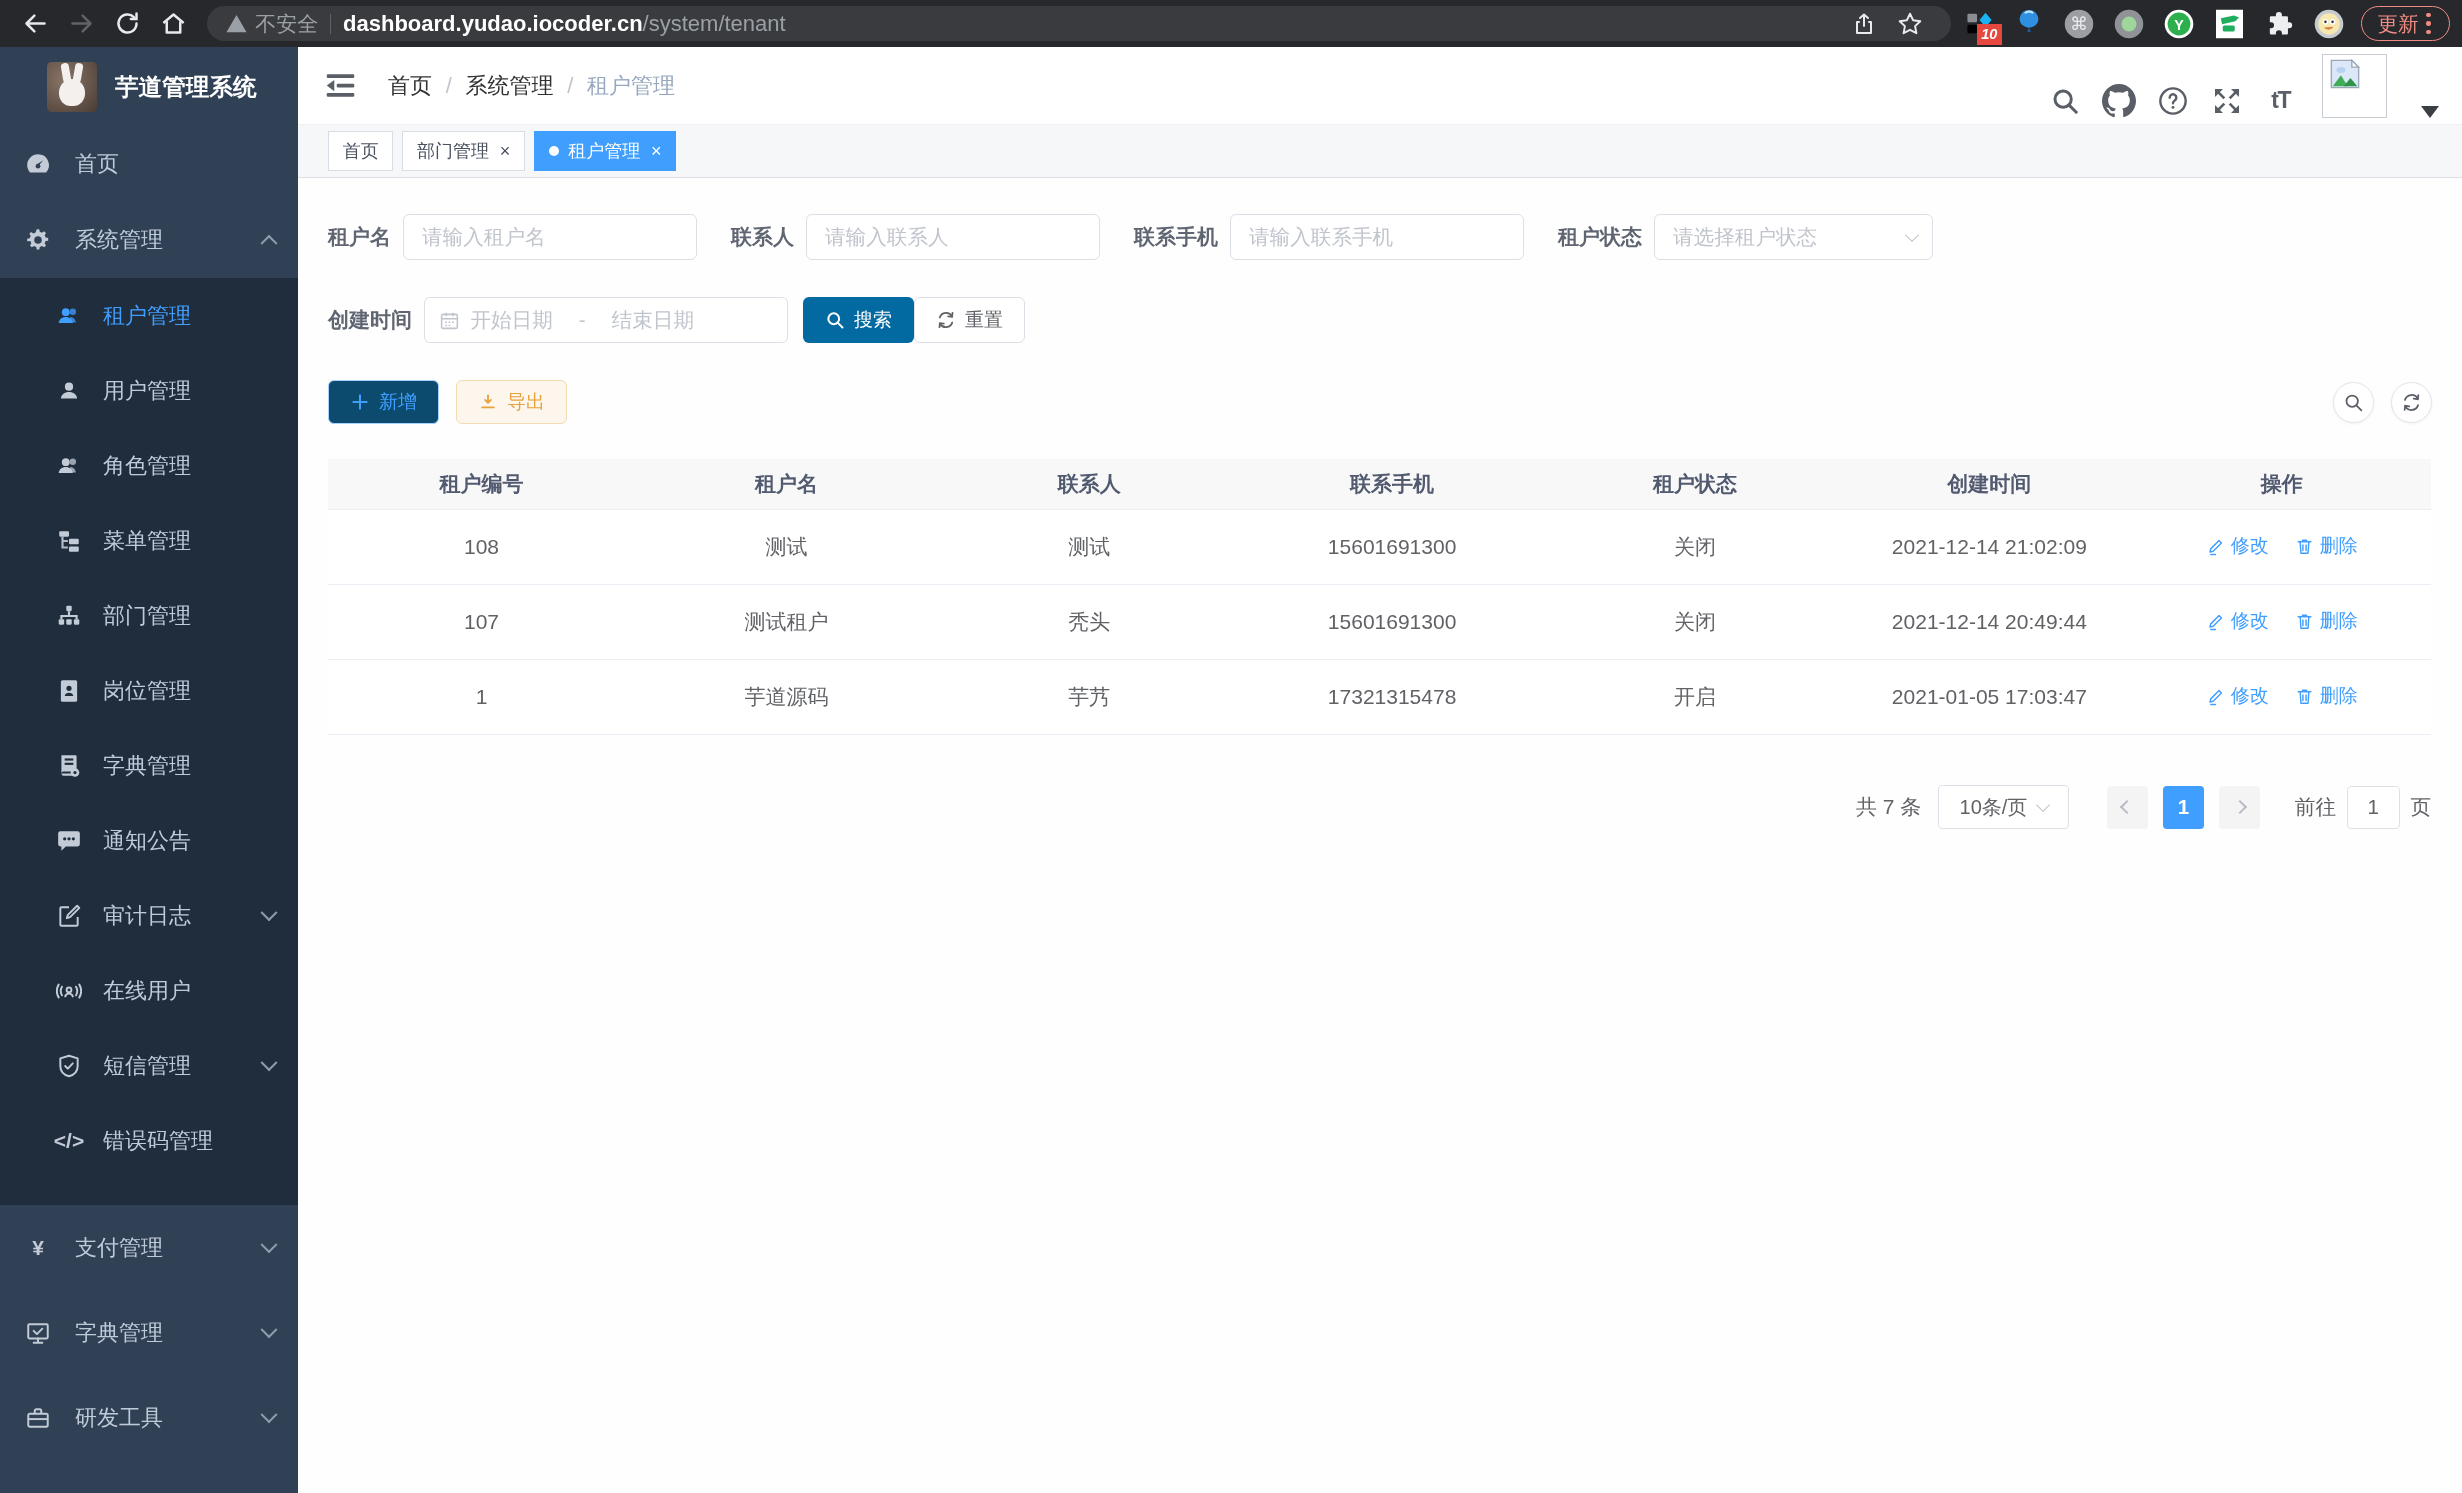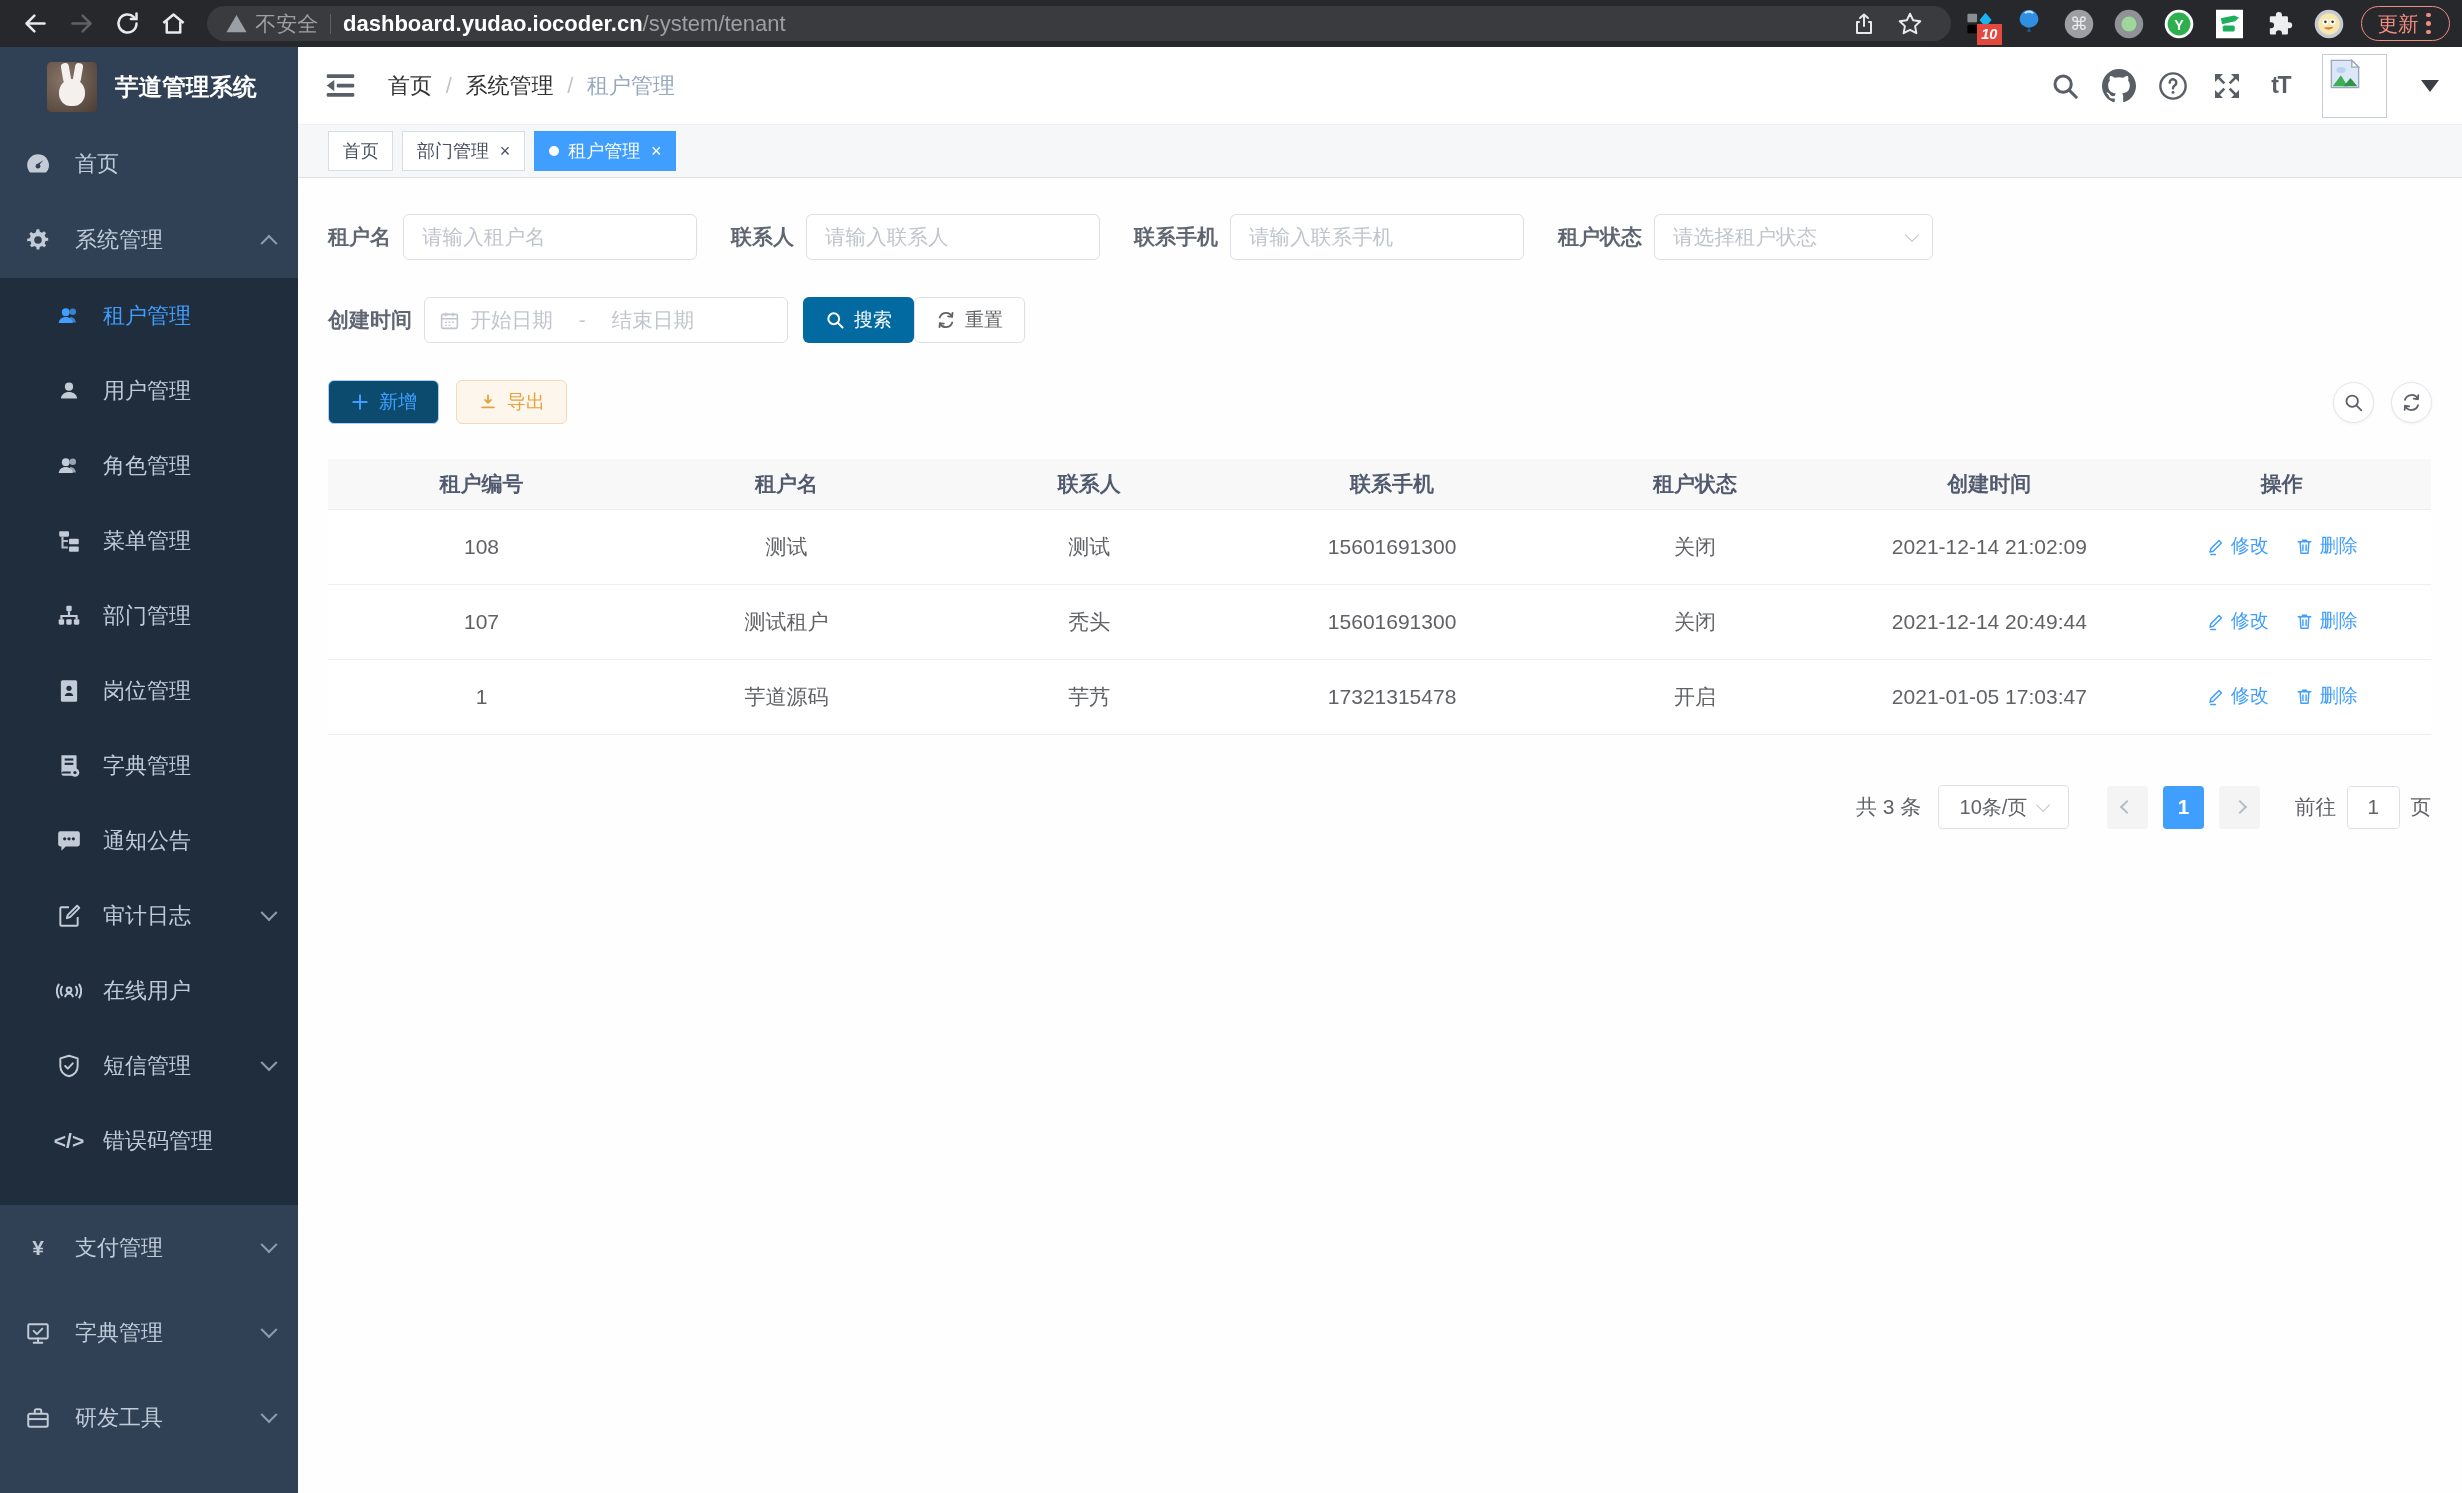--- a/index.html
+++ b/index.html
@@ -49,21 +49,21 @@
   .group-item { height:85px; }
 
   .main { flex:1; display:flex; flex-direction:column; background:#fefefe; min-width:0; }
 
   
   .navbar { height:78px; background:#fff; display:flex; align-items:center; padding:0 23px 0 25px; border-bottom:0.8px solid #eef0f3; flex:none; }
   .hamburger { width:35px; height:35px; color:#5a5e66; margin-right:30px; cursor:pointer; flex:none; }
   .breadcrumb { display:flex; align-items:center; font-size:22px; color:#303133; gap:13.7px; white-space:nowrap; }
   .breadcrumb .sep { color:#c0c4cc; }
   .breadcrumb .last { color:#97a8be; }
-  .nav-right { margin-left:auto; display:flex; align-items:center; gap:20px; }
+  .nav-right { margin-left:auto; display:flex; align-items:flex-end; gap:20px; }
   .hico { width:34px; height:34px; color:#5a5e66; cursor:pointer; display:flex; align-items:center; justify-content:center; font-weight:bold; }
   .hico.tt { font-size:23px; letter-spacing:-1.5px; }
   .avatar-box { width:65px; height:64px; border:1.5px solid #c8cdd4; background:#fff; position:relative; margin-left:4.6px; flex:none; }
   .avatar-box svg { position:absolute; left:4.6px; top:4.6px; }
   .caret-down { width:0; height:0; border-left:9px solid transparent; border-right:9px solid transparent; border-top:12px solid #3b3e45; margin-left:13.7px; }
 
   
   .tabbar { height:53px; background:#f6f7f8; border-bottom:0.8px solid #dde1e6; display:flex; align-items:center; padding-left:30px; gap:9px; flex:none; }
   .tag-tab { height:40px; background:#fff; border:0.8px solid #d8dce5; color:#495060; font-size:18px; display:flex; align-items:center; padding:0 13.7px; cursor:pointer; white-space:nowrap; }
   .tag-tab .dot { width:10.7px; height:10.7px; border-radius:50%; background:#fff; margin-right:9px; }
@@ -661,21 +661,21 @@
                     <path d="M4 6h16M9.5 6V4h5v2M6.5 6l1 14.5h9l1-14.5M10 10v7M14 10v7"></path>
                   </svg>
                 <span>删除</span>
               </span>
             </span>
           </div>
         </div>
       </div>
 
       <div class="pagination">
-        <span class="pg-total">共 3 条</span>
+        <span class="pg-total">共 7 条</span>
         <span class="pg-select">
           <span>10条/页</span>
           <span class="sel-chev"></span>
         </span>
         <span class="pg-btn">
             <span class="pg-arrow l"></span>
           </span>
         <span class="pg-page">1</span>
         <span class="pg-btn">
             <span class="pg-arrow r"></span>

